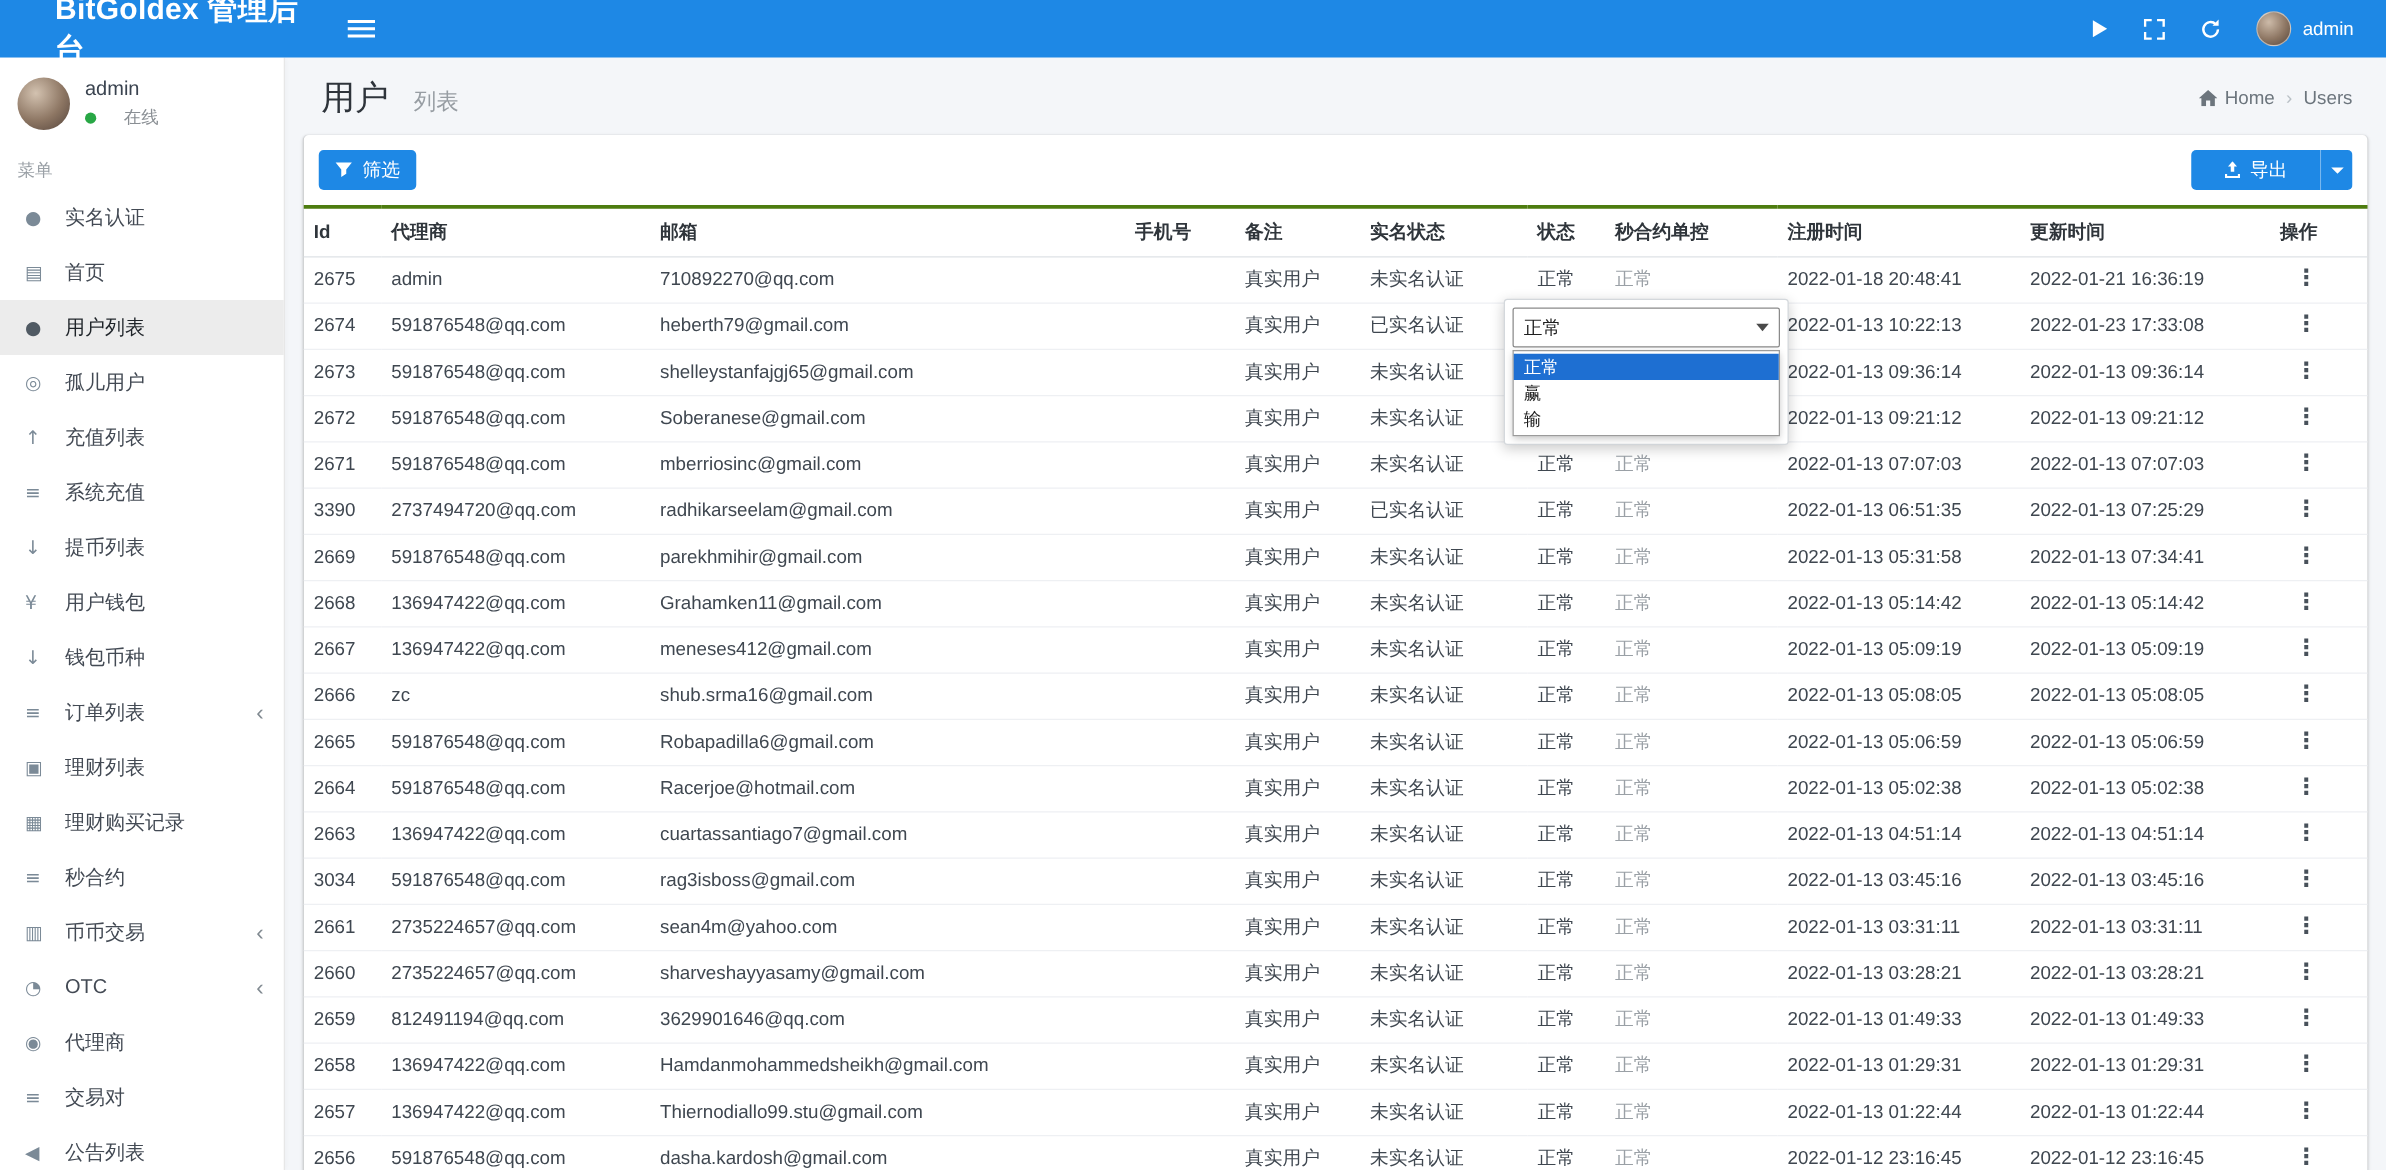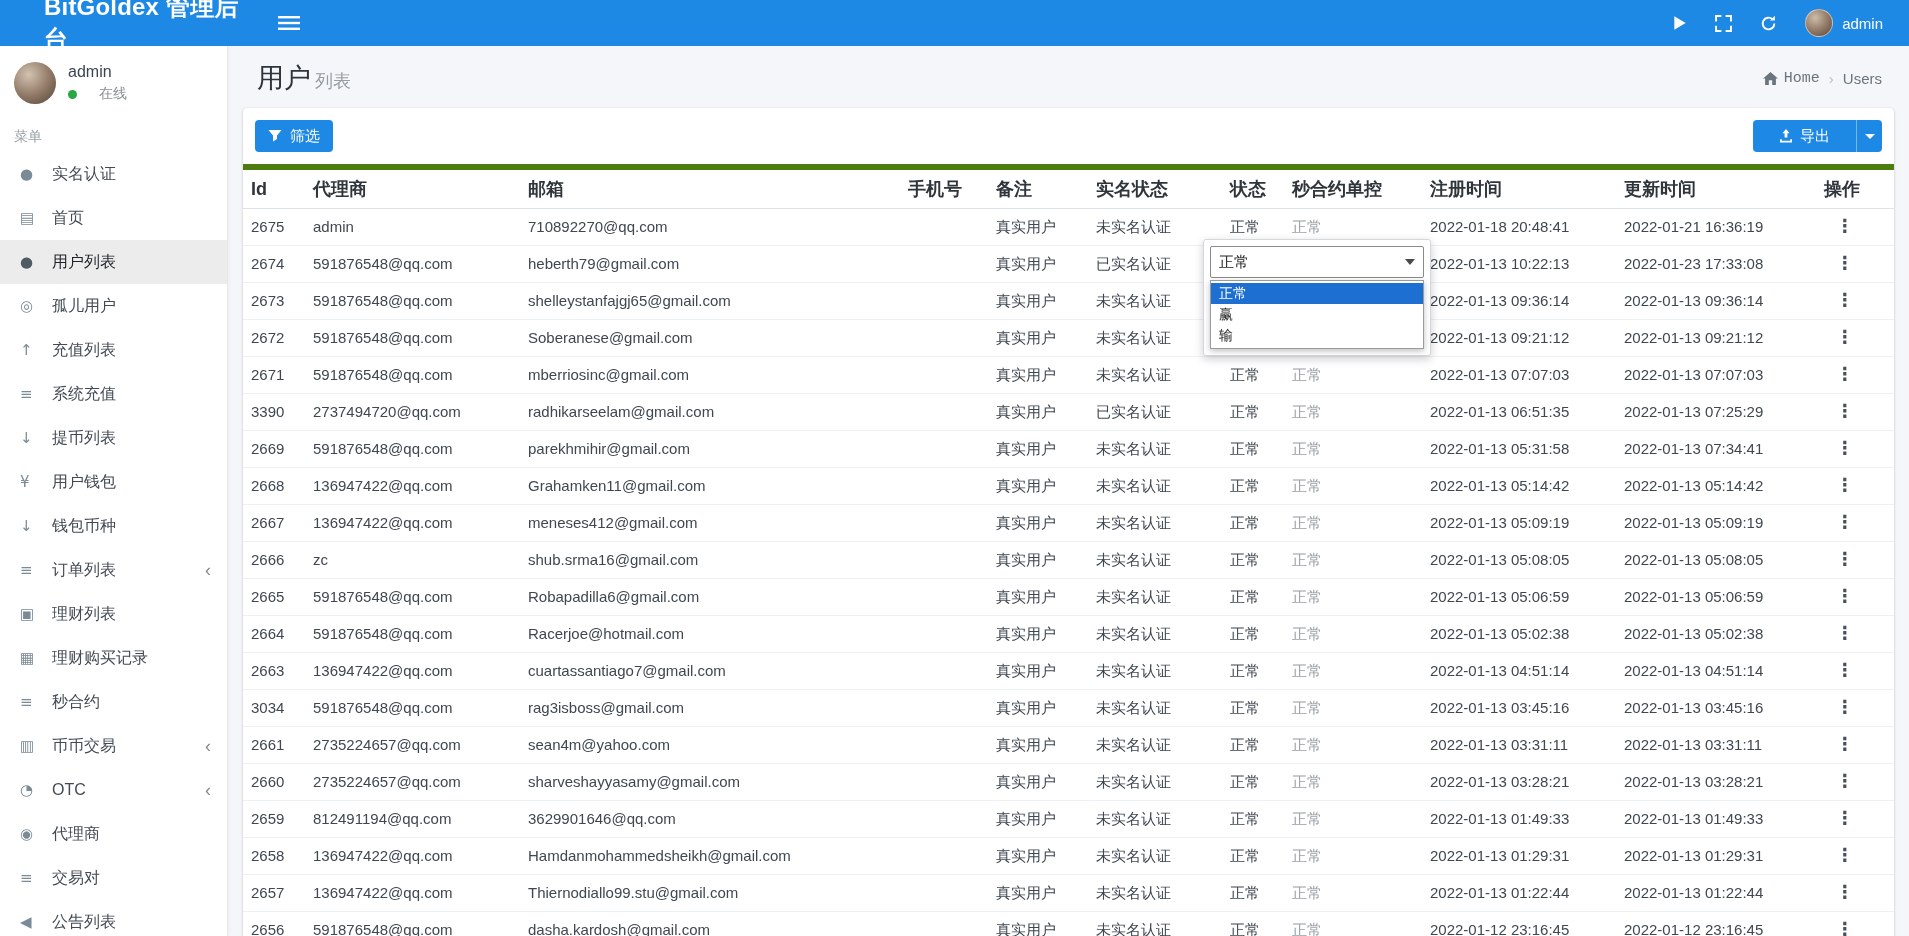--- a/index.html
+++ b/index.html
@@ -48,23 +48,23 @@
   .menu-item.active { background:#ececec; color:#1f2429; }
   .mi-icon { width:32px; color:#7b8a97; font-size:15px; font-family:"DejaVu Sans", sans-serif; flex:none; }
   .menu-item.active .mi-icon { color:#505a63; }
   .chevron { margin-left:auto; color:#818a91; font-size:18px; line-height:1; }
 
   
   .main { position:absolute; left:228px; top:46px; right:0; bottom:0; padding:0 15px; }
   .content-header { display:flex; align-items:center; justify-content:space-between; padding:16px 12px 14px 14px; }
   .titles { display:flex; align-items:baseline; }
   .page-title { font-size:27px; font-weight:400; color:#2e343b; line-height:32px; }
-  .page-subtitle { font-size:18px; color:#979da3; margin-left:4px; }
+  .page-subtitle { font-size:18px; color:#979da3; margin-left:20px; }
   .breadcrumb { display:flex; align-items:center; gap:9px; font-size:15px; color:#6c757d; }
-  .bc-home { display:flex; align-items:center; gap:6px; cursor:pointer; color:#6c757d;font-family:Liberation Mono, monospace; }
+  .bc-home { display:flex; align-items:center; gap:6px; cursor:pointer; color:#6c757d; }
   .sep { color:#b9c0c6; font-size:15px; }
 
   .card {
     position:relative; background:#fff; border-radius:4px; min-height:830px;
     box-shadow:0 0 1px rgba(0,0,0,.12), 0 1px 3px rgba(0,0,0,.18);
   }
   .card-toolbar { display:flex; justify-content:space-between; align-items:center; padding:12px; }
   .btn-filter {
     height:32px; background:var(--primary); color:#fff; border:none; border-radius:4px;
     padding:0 13px; font-size:15px; display:flex; align-items:center; gap:8px; cursor:pointer;
@@ -79,22 +79,22 @@
   .export-caret {
     width:26px; height:32px; background:var(--primary); border:none; cursor:pointer;
     border-left:1px solid rgba(255,255,255,.4); border-radius:0 4px 4px 0;
     display:flex; align-items:center; justify-content:center;
   }
   .caret-down { width:0; height:0; border-left:5px solid transparent; border-right:5px solid transparent; border-top:5px solid #fff; }
 
   
   table.users-table { width:100%; border-collapse:collapse; table-layout:fixed; font-size:15px; color:#3f4750; }
   .users-table th {
-    text-align:left; font-weight:700; font-size:18px; color:#2f353b;
-    padding:9px 8px; line-height:20px; border-top:6px solid #4d7c0f; border-bottom:1px solid #dee2e6;
+    text-align:left; font-weight:700; font-size:15px; color:#2f353b;
+    padding:9px 8px; line-height:20px; border-top:3px solid #4d7c0f; border-bottom:1px solid #dee2e6;
     white-space:nowrap; overflow:hidden;
   }
   .users-table td {
     padding:8px; line-height:20px; border-bottom:1px solid #eef0f3;
     white-space:nowrap; overflow:hidden; text-overflow:ellipsis;
   }
   .users-table .c-control { color:#9aa0a6; }
   .users-table th.action, .users-table td.action { text-align:right; padding-right:40px; }
   .dots { font-family:"DejaVu Sans", sans-serif; font-size:18px; font-weight:700; color:#48515a; cursor:pointer; line-height:1; }
 

